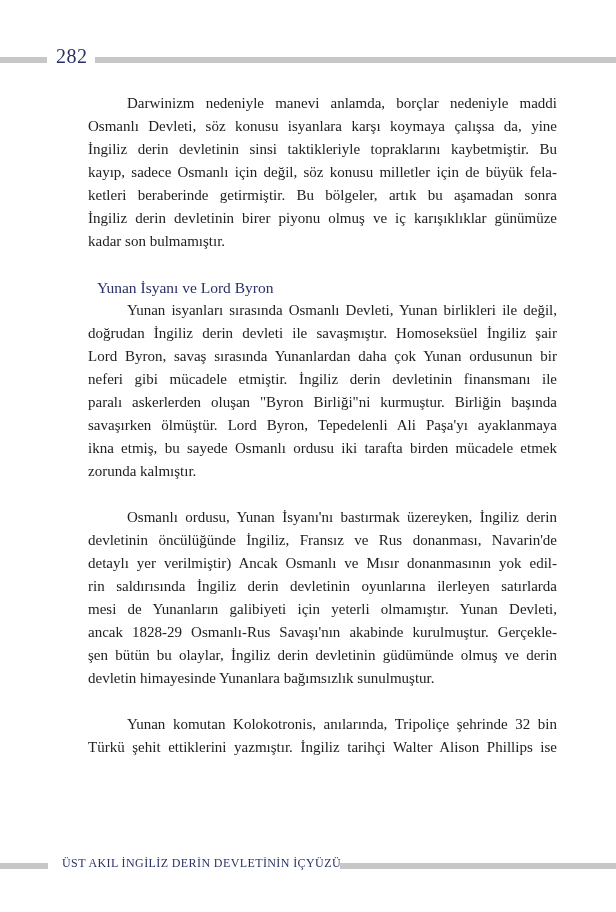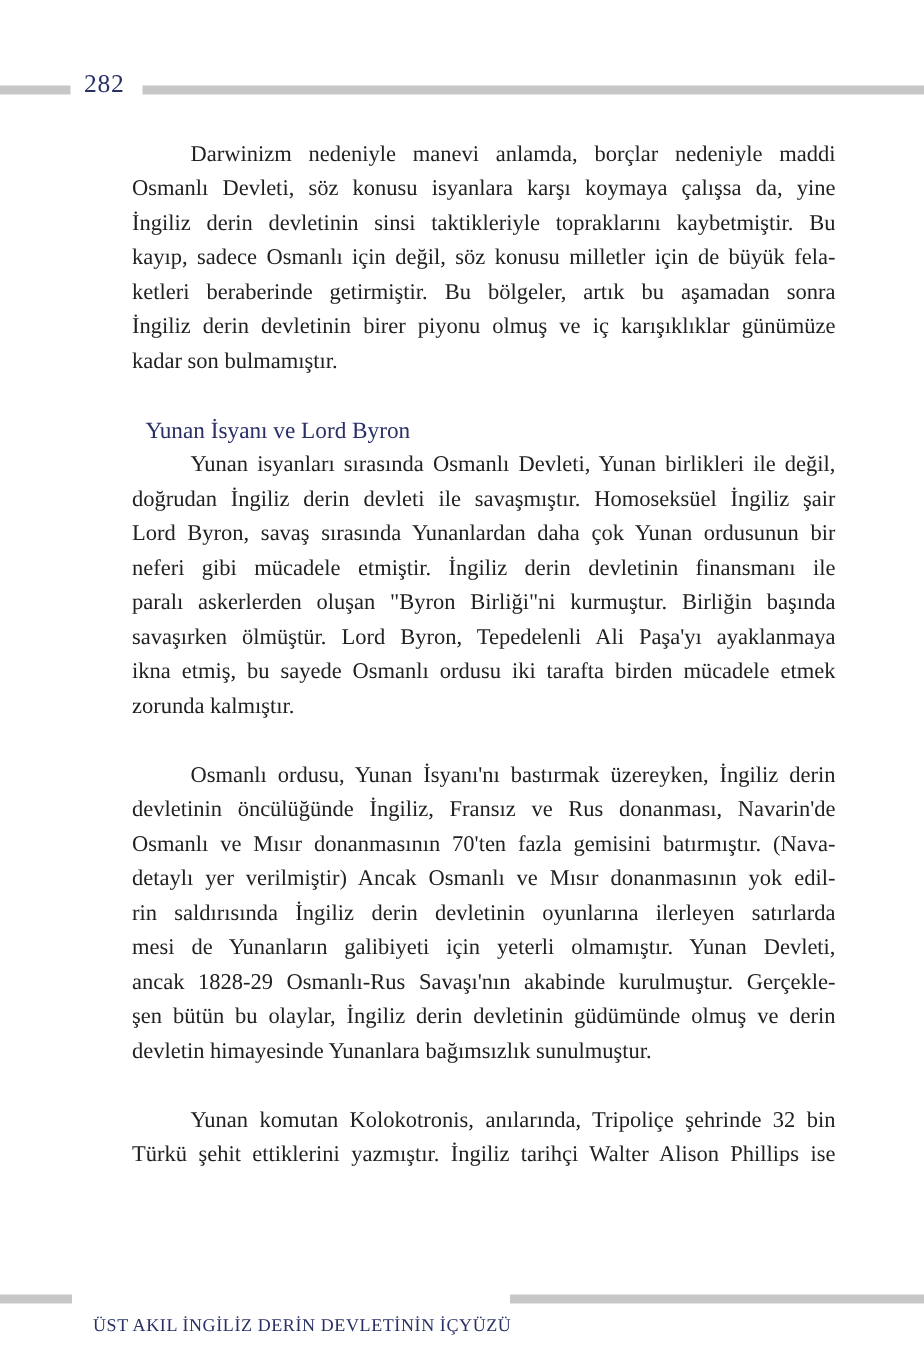--- a/index.html
+++ b/index.html
@@ -17,21 +17,21 @@
     font-family:"Liberation Serif", serif;
   }
   .rule{position:absolute;height:6px;background:var(--gray);}
   .rule-top-left{left:0;top:57px;width:47px;}
   .rule-top-right{left:95px;top:57px;width:521px;}
   .rule-bottom-left{left:0;top:863px;width:48px;}
   .rule-bottom-right{left:340px;top:863px;width:276px;}
   .page-number{
     position:absolute;left:56px;top:47px;
     color:var(--navy);
-    font-size:17px;line-height:18px;
+    font-size:20px;line-height:18px;
     letter-spacing:0.5px;
   }
   .body-text{
     position:absolute;left:58px;top:92px;width:499px;
     color:var(--ink);
     font-size:15px;
   }
   .para{margin:0 0 23px 0;}
   .line{
     line-height:23px;height:23px;overflow:hidden;
@@ -49,21 +49,20 @@
     color:var(--navy);
     font-size:15.5px;
     margin:0;
   }
   .footer-title{
     position:absolute;left:62px;top:856px;
     color:var(--navy);
     font-size:12px;line-height:15px;
     letter-spacing:0.4px;
     white-space:nowrap;
-    margin-top:20px;
   }
 </style>
 </head>
 <body>
 
 <div class="page">
 
   <div class="rule rule-top-left"></div>
   <div class="page-number">282</div>
   <div class="rule rule-top-right"></div>
@@ -85,21 +84,20 @@
         <div class="line">Lord Byron, savaş sırasında Yunanlardan daha çok Yunan ordusunun bir</div>
         <div class="line">neferi gibi mücadele etmiştir. İngiliz derin devletinin finansmanı ile</div>
         <div class="line">paralı askerlerden oluşan "Byron Birliği"ni kurmuştur. Birliğin başında</div>
         <div class="line">savaşırken ölmüştür. Lord Byron, Tepedelenli Ali Paşa'yı ayaklanmaya</div>
         <div class="line">ikna etmiş, bu sayede Osmanlı ordusu iki tarafta birden mücadele etmek</div>
         <div class="line last">zorunda kalmıştır.</div>
       </div>
       <div class="para">
         <div class="line first">Osmanlı ordusu, Yunan İsyanı'nı bastırmak üzereyken, İngiliz derin</div>
         <div class="line">devletinin öncülüğünde İngiliz, Fransız ve Rus donanması, Navarin'de</div>
-        <div class="line">Osmanlı ve Mısır donanmasının 70'ten fazla gemisini batırmıştır. (Nava-</div>
         <div class="line">detaylı yer verilmiştir) Ancak Osmanlı ve Mısır donanmasının yok edil-</div>
         <div class="line">rin saldırısında İngiliz derin devletinin oyunlarına ilerleyen satırlarda</div>
         <div class="line">mesi de Yunanların galibiyeti için yeterli olmamıştır. Yunan Devleti,</div>
         <div class="line">ancak 1828-29 Osmanlı-Rus Savaşı'nın akabinde kurulmuştur. Gerçekle-</div>
         <div class="line">şen bütün bu olaylar, İngiliz derin devletinin güdümünde olmuş ve derin</div>
         <div class="line last">devletin himayesinde Yunanlara bağımsızlık sunulmuştur.</div>
       </div>
       <div class="para">
         <div class="line first">Yunan komutan Kolokotronis, anılarında, Tripoliçe şehrinde 32 bin</div>
         <div class="line">Türkü şehit ettiklerini yazmıştır. İngiliz tarihçi Walter Alison Phillips ise</div>

